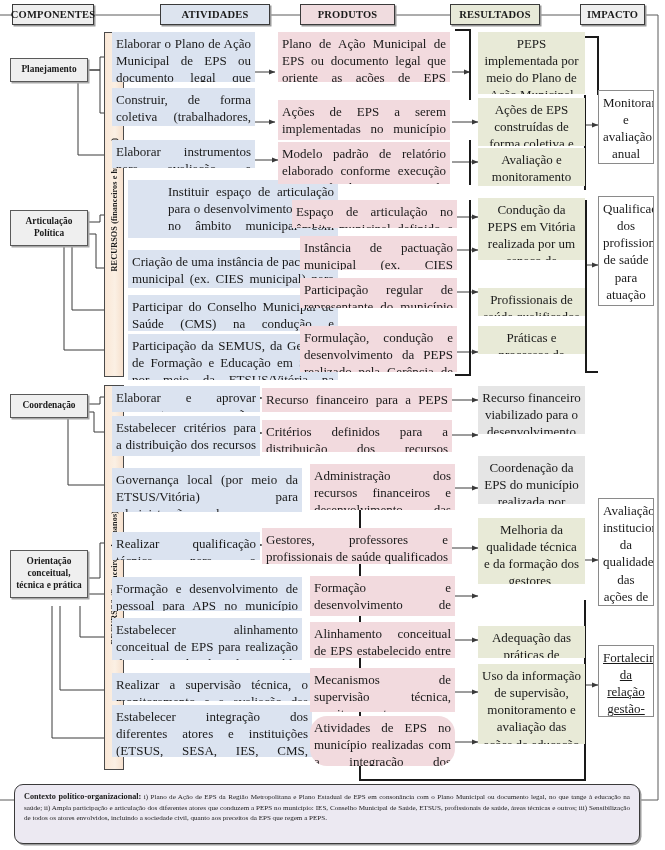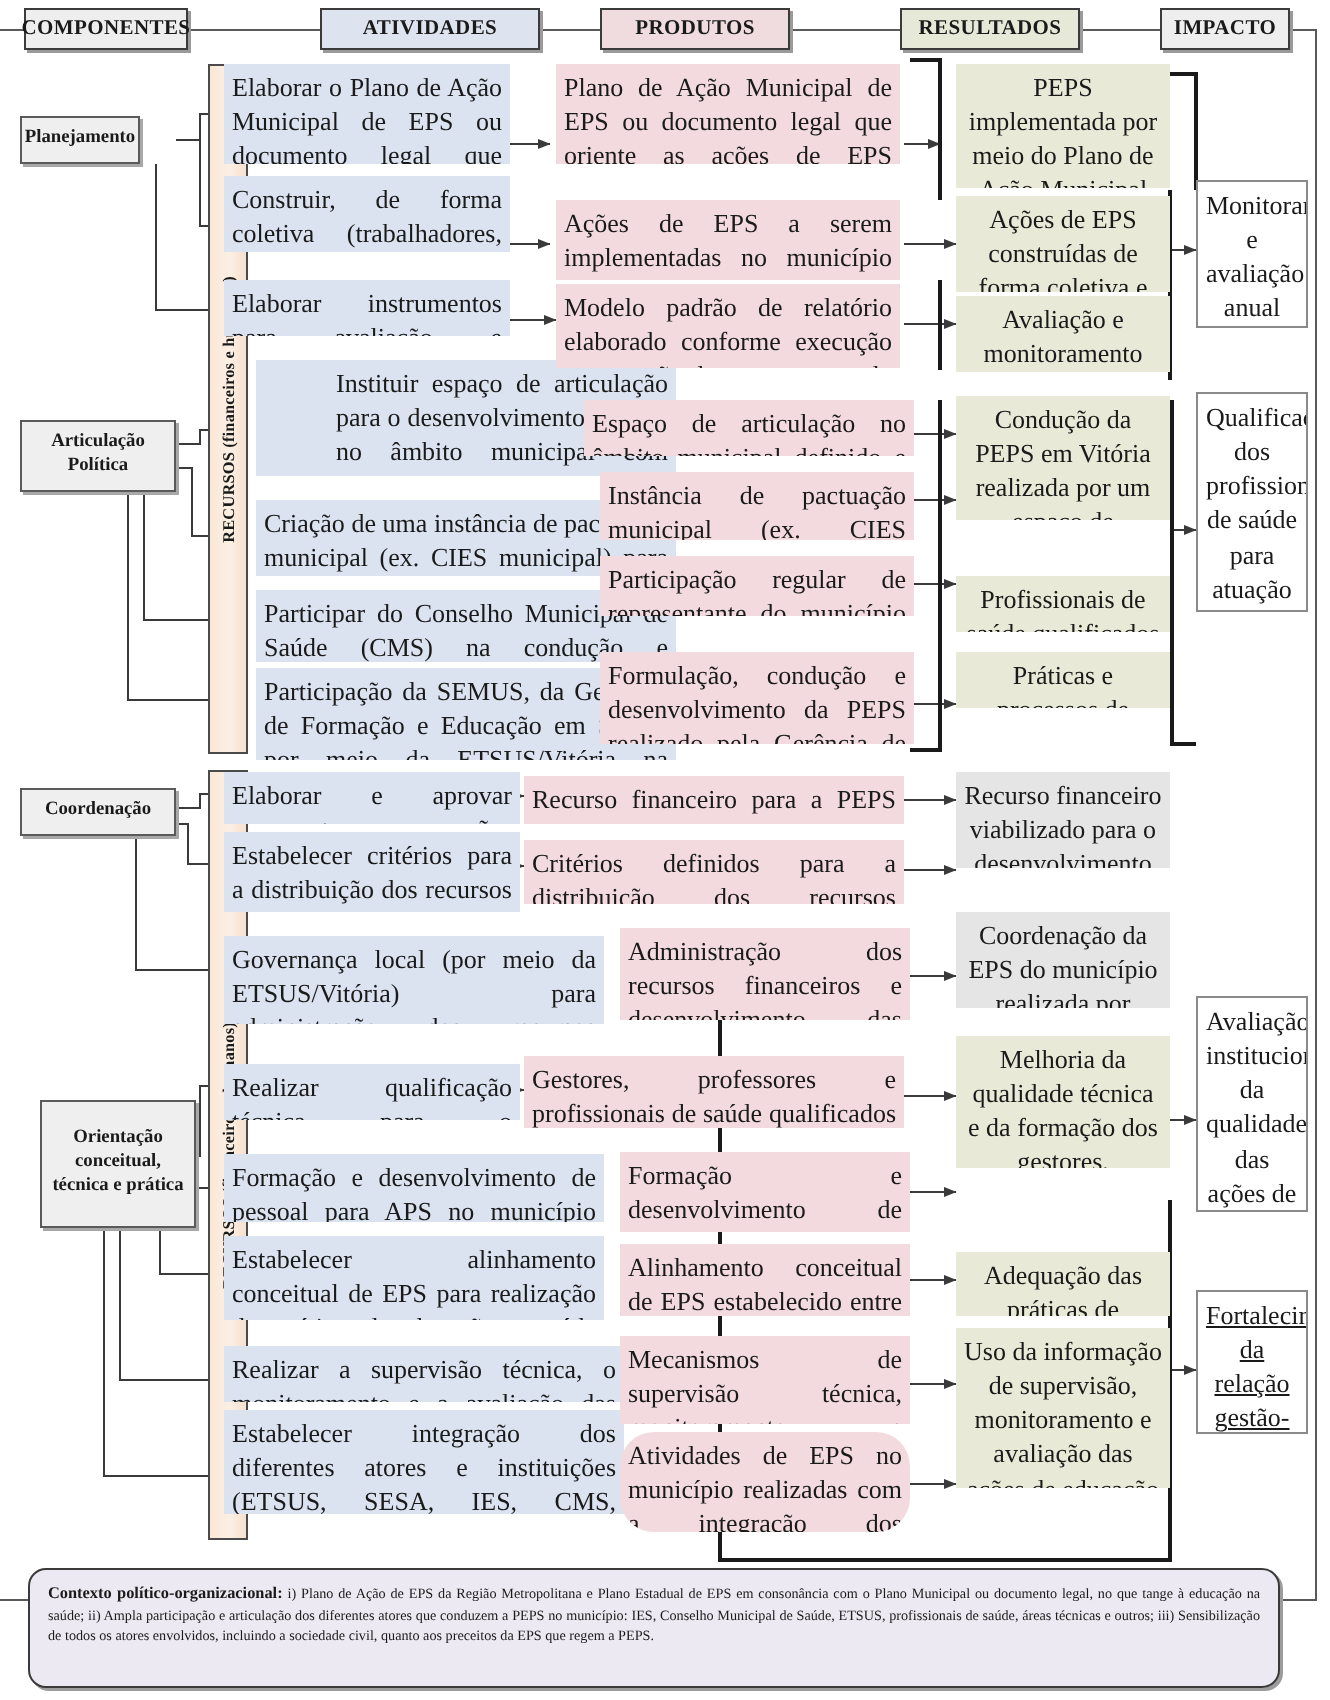--- a/index.html
+++ b/index.html
@@ -170,24 +170,24 @@
       <path d="M360,490 L360,780 L585,780 L585,600"></path>
     </g>
   </svg>
 
   <div class="abs hdr plain" style="left:12px; top:4px; width:82px; height:21px;">COMPONENTES</div>
   <div class="abs hdr blue" style="left:160px; top:4px; width:110px; height:21px;">ATIVIDADES</div>
   <div class="abs hdr pink" style="left:300px; top:4px; width:95px; height:21px;">PRODUTOS</div>
   <div class="abs hdr olive" style="left:450px; top:4px; width:90px; height:21px;">RESULTADOS</div>
   <div class="abs hdr plain" style="left:580px; top:4px; width:65px; height:21px;">IMPACTO</div>
 
-  <div class="abs comp" style="left:10px; top:58px; width:60px; height:24px;">Planejamento</div>
+  <div class="abs comp" style="left:10px; top:58px; width:78px; height:24px;">Planejamento</div>
   <div class="abs comp" style="left:10px; top:210px; width:78px; height:36px;">Articulação Política</div>
   <div class="abs comp" style="left:10px; top:394px; width:78px; height:24px;">Coordenação</div>
-  <div class="abs comp" style="left:20px; top:550px; width:78px; height:64px;">Orientação conceitual, técnica e prática</div>
+  <div class="abs comp" style="left:10px; top:550px; width:78px; height:48px;">Orientação conceitual, técnica e prática</div>
 
   <div class="abs recursos" style="left:104px; top:32px; width:20px; height:345px;">
     <span>RECURSOS (financeiros e humanos)</span>
   </div>
   <div class="abs recursos" style="left:104px; top:385px; width:20px; height:385px;">
     <span>RECURSOS (financeiros e humanos)</span>
   </div>
 
   <div class="abs cell ativ" style="left:112px; top:32px; width:143px; height:50px;">Elaborar o Plano de Ação Municipal de EPS ou documento legal que oriente as ações de EPS no município (ex. Plano Municipal de Saúde).</div>
   <div class="abs cell ativ" style="left:112px; top:88px; width:143px; height:38px;">Construir, de forma coletiva (trabalhadores, gestores, IESs e controle social), as ações de EPS no município.</div>

